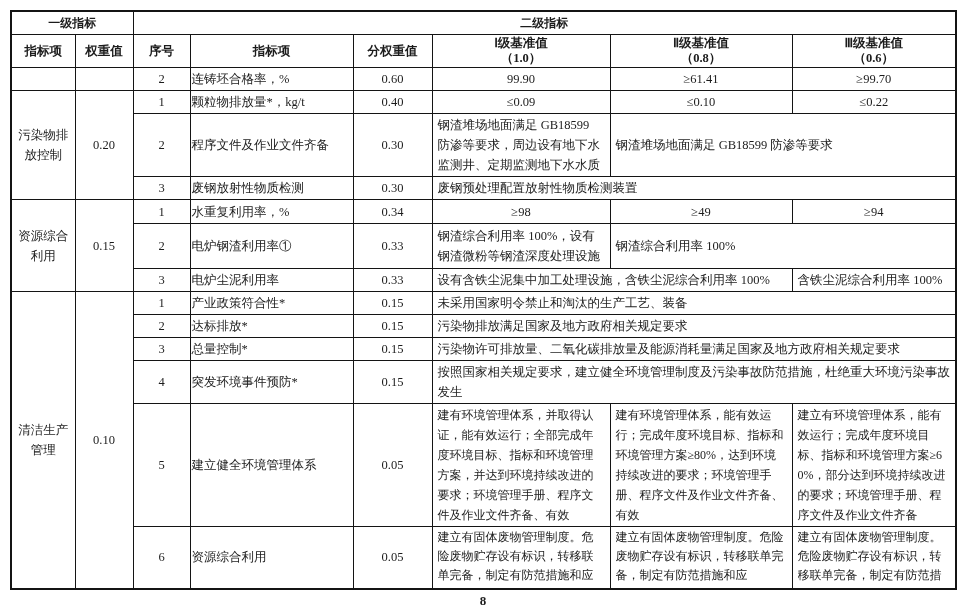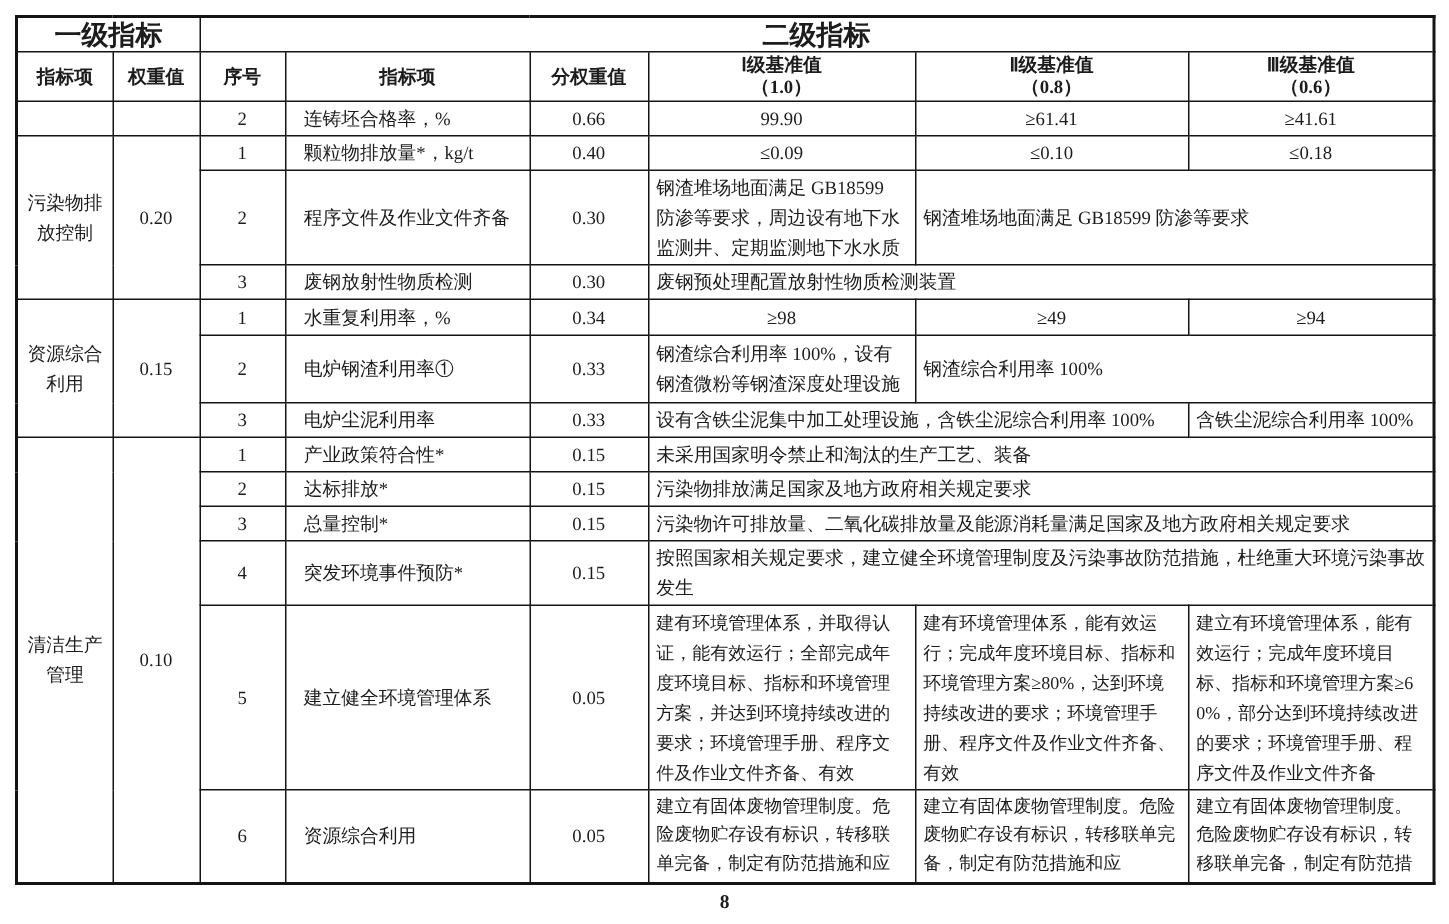--- a/index.html
+++ b/index.html
@@ -13,24 +13,24 @@
     border:2px solid #141414;
   }
   td{
     border:1px solid #141414;
     font-size:12.5px;line-height:20px;color:#1c1c1c;
     padding:1px 5px;vertical-align:middle;overflow:hidden;
     word-break:break-all;
   }
   td.c{text-align:center;}
   td.l{text-align:left;}
-  td.hdr{font-weight:bold;text-align:center;font-size:18px;}
+  td.hdr{font-weight:bold;text-align:center;font-size:12px;}
   td.hdr2{font-weight:bold;text-align:center;font-size:12.5px;line-height:15px;}
   .pre{white-space:pre-line;font-family:Liberation Serif, serif;}
-  td.item{padding:1px 12px;}
+  td.item{padding:1px 1px;}
   td.small{font-size:12px;}
   td.topcell{vertical-align:top;}
   .clipbox{max-height:57px;overflow:hidden;line-height:19px;}
   tr.h21{height:21px;} tr.h31{height:31px;}
   tr.h23{height:23px;} tr.h24{height:24px;} tr.h22{height:22px;}
   tr.h62{height:62px;} tr.h45{height:45px;} tr.h123{height:123px;}
   .pageno{
     position:absolute;left:0;top:593px;width:966px;text-align:center;
     font-size:13px;font-weight:bold;color:#1c1c1c;
   }
@@ -69,35 +69,35 @@
 （0.8）</td>
       <td class="hdr2 pre">Ⅲ级基准值
 （0.6）</td>
     </tr>
 
     <tr class="h23">
       <td class="c"></td>
       <td class="c"></td>
       <td class="c">2</td>
       <td class="l item">连铸坯合格率，%</td>
-      <td class="c">0.66</td>
+      <td class="c">0.60</td>
       <td class="c">99.90</td>
       <td class="c">≥61.41</td>
-      <td class="c">≥41.61</td>
+      <td class="c">≥99.70</td>
     </tr>
 
     <tr class="h23">
       <td class="c" rowspan="3">污染物排放控制</td>
       <td class="c" rowspan="3">0.20</td>
       <td class="c">1</td>
       <td class="l item">颗粒物排放量*，kg/t</td>
       <td class="c">0.40</td>
       <td class="c">≤0.09</td>
       <td class="c">≤0.10</td>
-      <td class="c">≤0.18</td>
+      <td class="c">≤0.22</td>
     </tr>
     <tr class="h62">
       <td class="c">2</td>
       <td class="l item">程序文件及作业文件齐备</td>
       <td class="c">0.30</td>
       <td class="l">钢渣堆场地面满足 GB18599 防渗等要求，周边设有地下水监测井、定期监测地下水水质</td>
       <td class="l" colspan="2">钢渣堆场地面满足 GB18599 防渗等要求</td>
     </tr>
     <tr class="h23">
       <td class="c">3</td>

